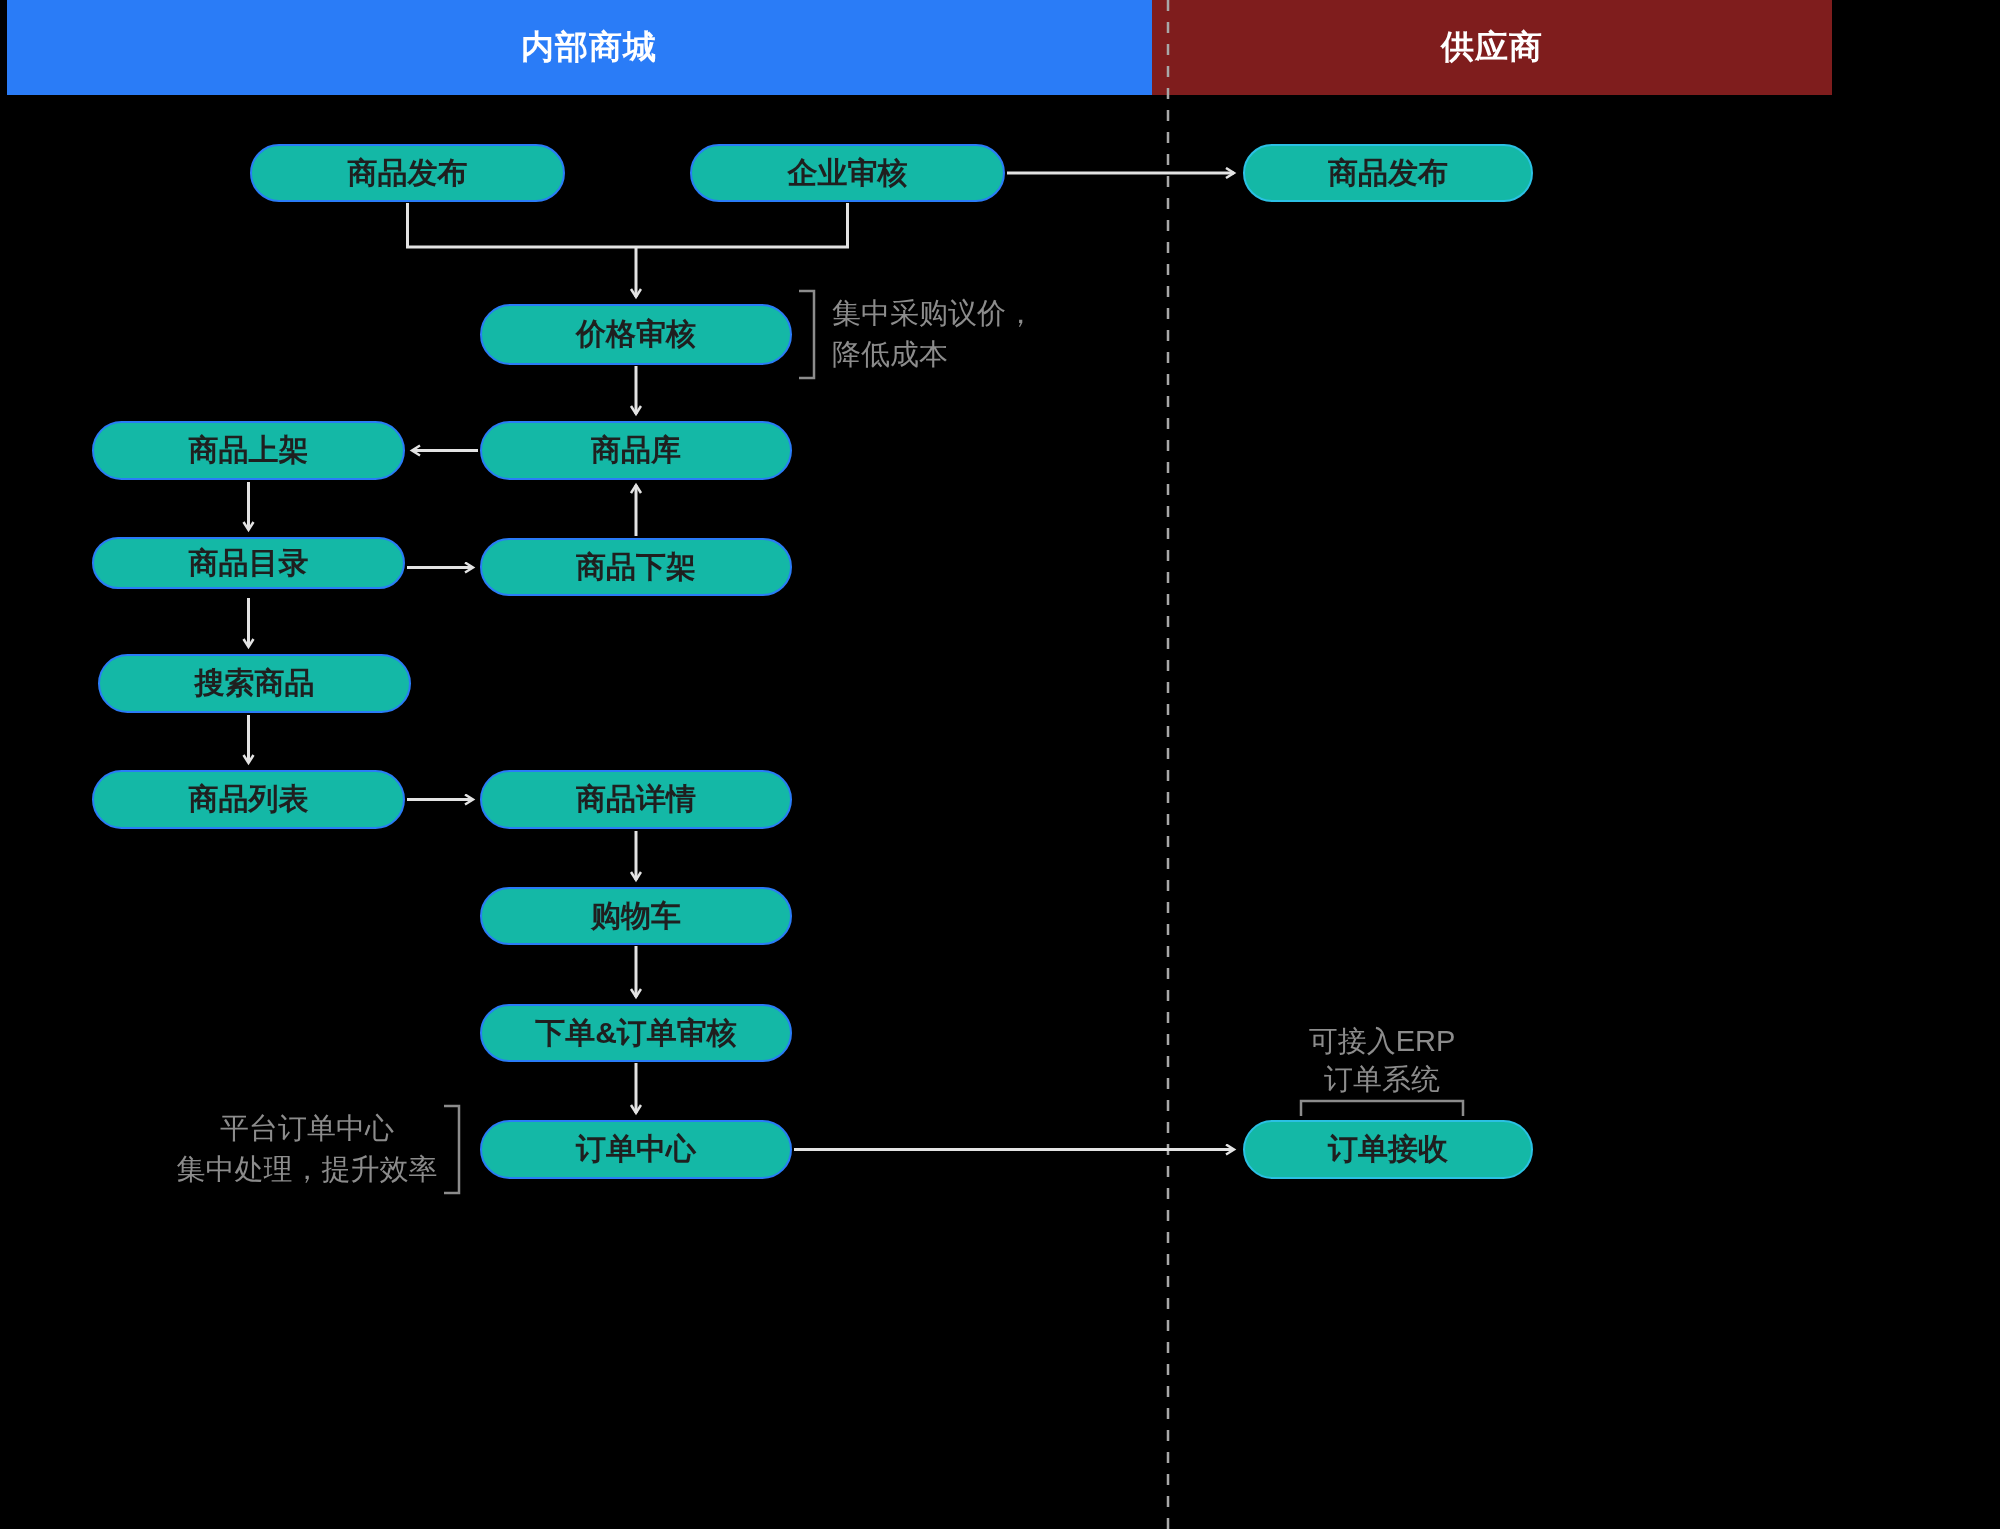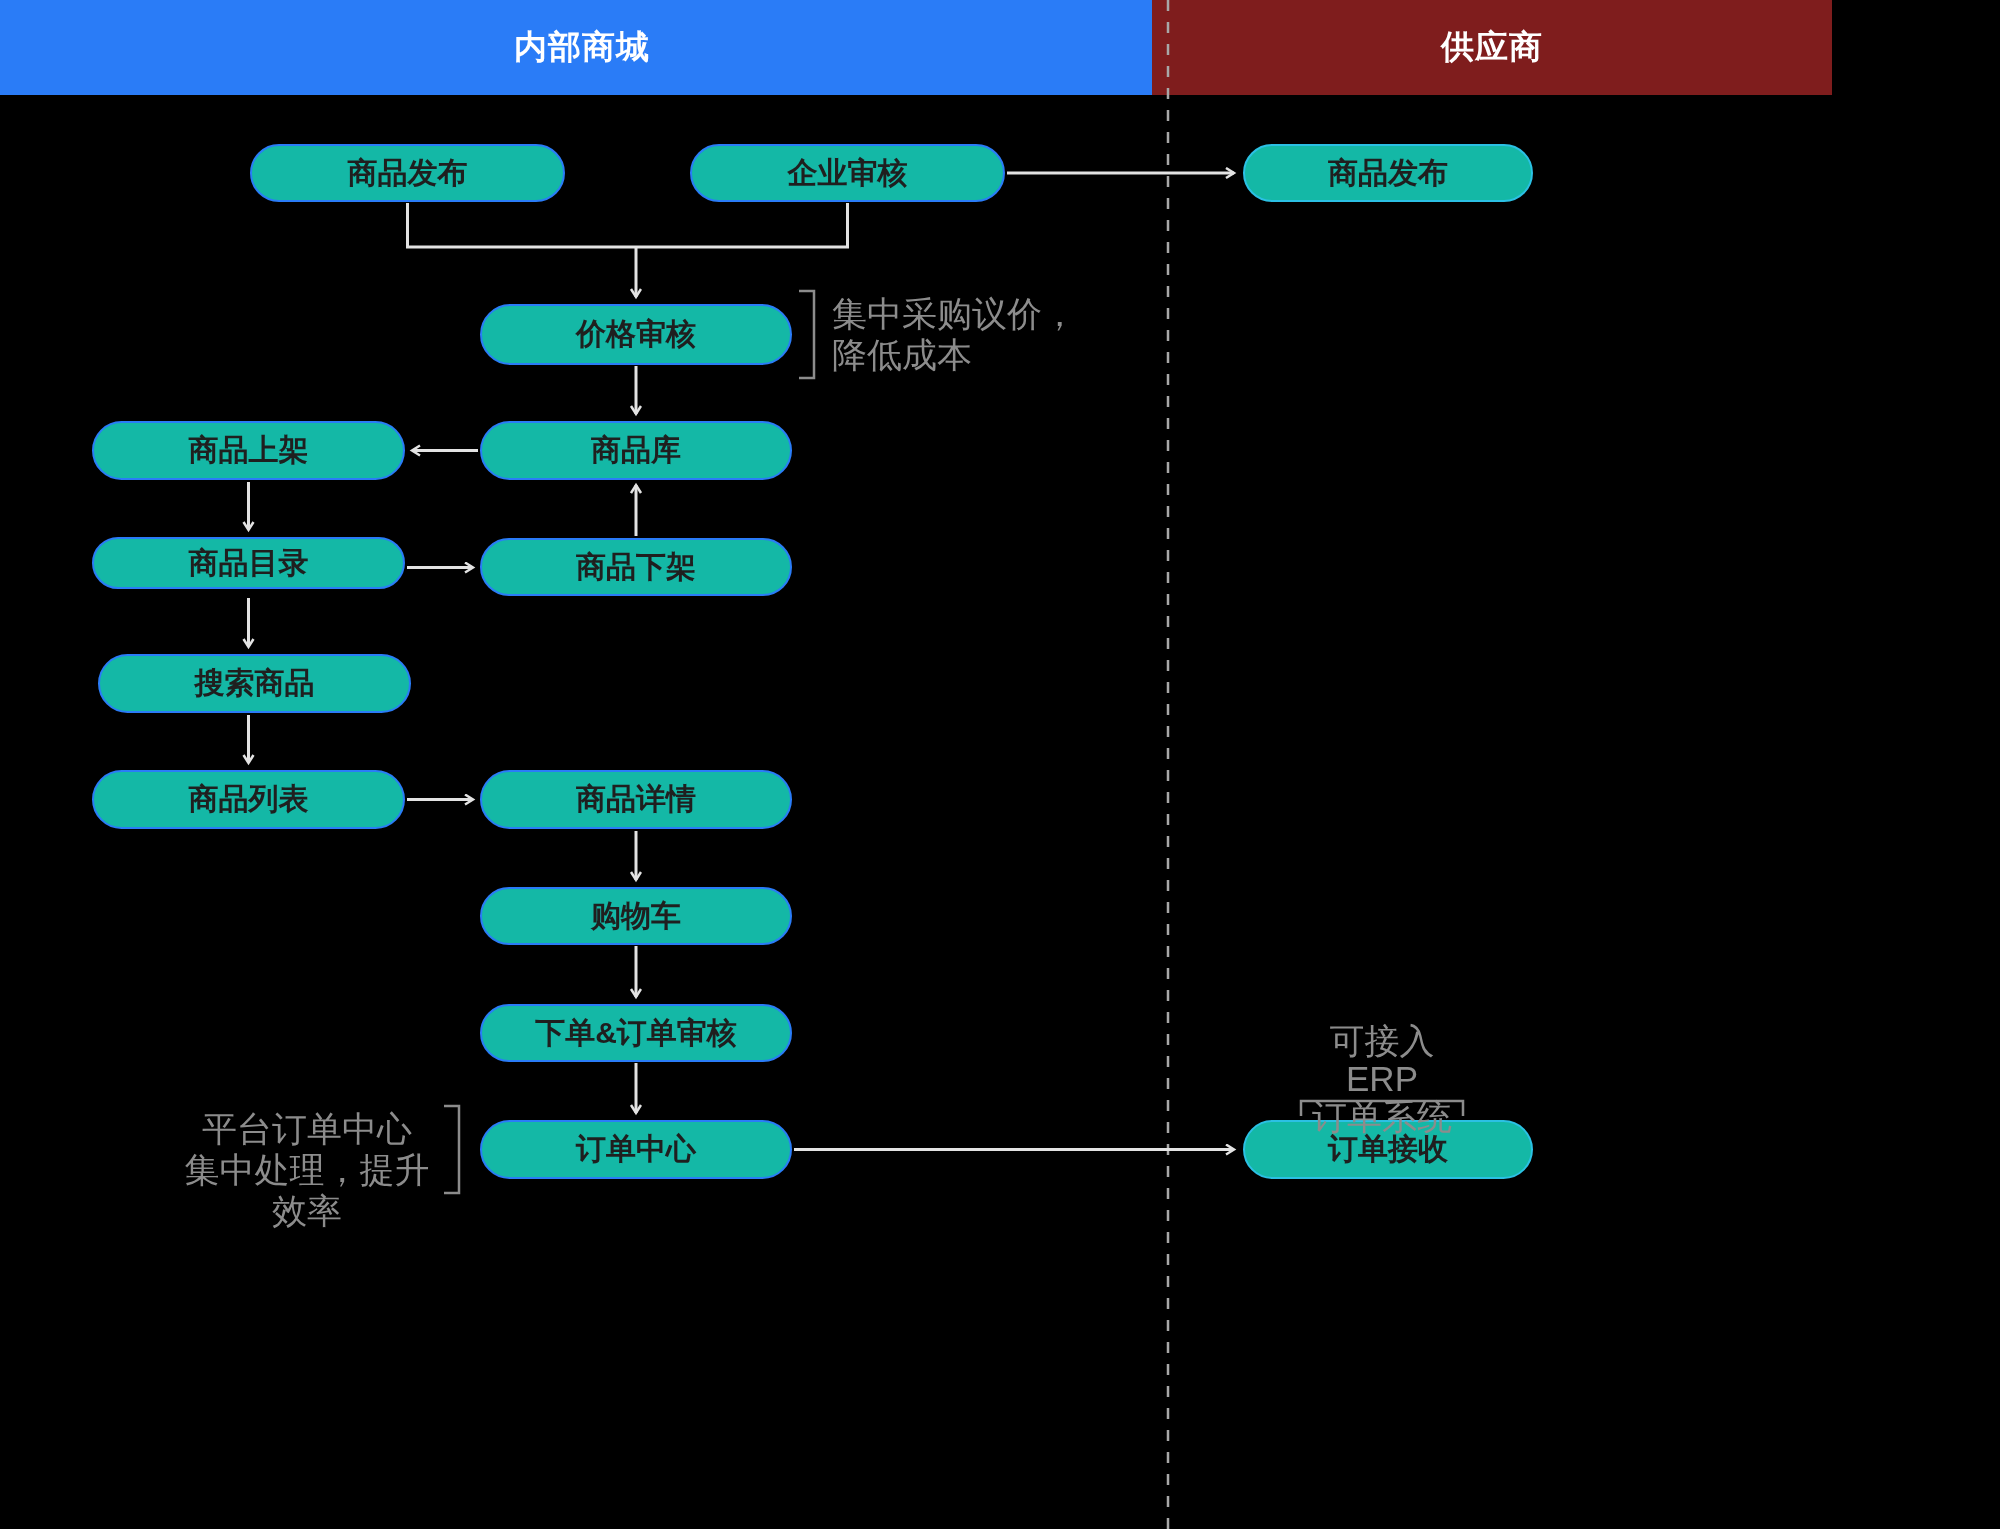--- a/index.html
+++ b/index.html
@@ -20,42 +20,42 @@
     top: 0;
     height: 95px;
     display: flex;
     align-items: center;
     justify-content: center;
     color: #ffffff;
     font-size: 33px;
     font-weight: 700;
     letter-spacing: 1px;
   }
-  .header-internal { left: 0; width: 1164px; background: #2A7CF7; }
+  .header-internal { left: 7px; width: 1164px; background: #2A7CF7; }
   .header-supplier { left: 1152px; width: 680px; background: #7f1d1d; }
 
   .node {
     position: absolute;
     background: #14b8a6;
     border-radius: 32px;
     display: flex;
     align-items: center;
     justify-content: center;
     font-size: 30px;
     font-weight: 700;
     color: #1f1f1f;
     box-sizing: border-box;
   }
   .node-internal { border: 2.5px solid #2A7CF7; }
   .node-supplier { border: 2.5px solid #2BC0E4; }
 
   .note {
     position: absolute;
     color: #8C8C8C;
-    font-size: 35px;
+    font-size: 29px;
     line-height: 41px;
     font-weight: 400;
   }
   .note.center { text-align: center; }
 
   svg.layer {
     position: absolute;
     left: 0;
     top: 0;
     pointer-events: none;

